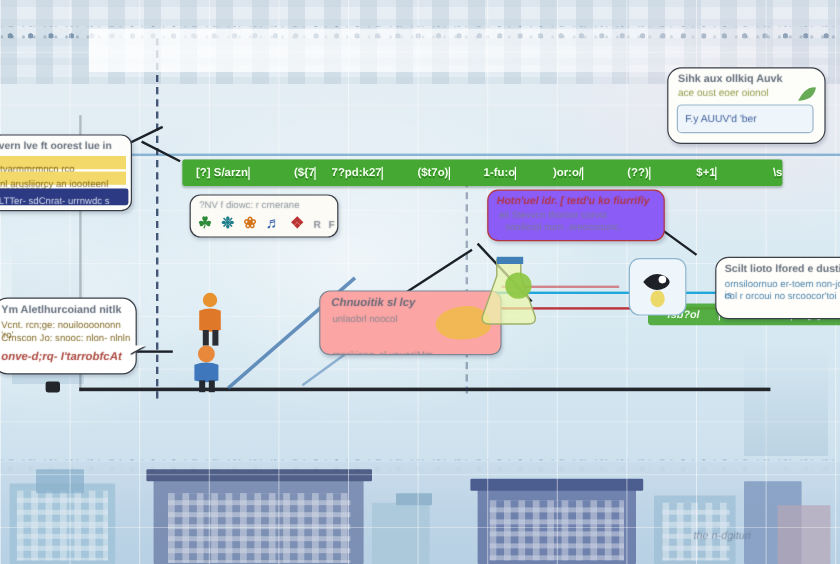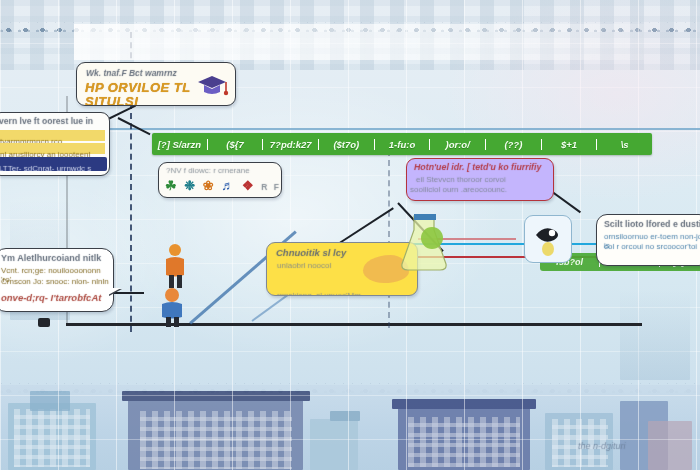--- a/index.html
+++ b/index.html
@@ -71,22 +71,22 @@
   .callout{position:absolute;background:#fdfdfb;border:1.6px solid #3b4048;border-radius:9px;
     box-shadow:1px 2px 3px rgba(20,40,70,.18);overflow:hidden;}
   .co-title{font-weight:bold;line-height:1.05;}
   .co-line{line-height:1.08;}
   .hl{background:#f2d96a;display:inline-block;}
 
   
   .greenbar{position:absolute;left:152px;top:133px;width:500px;height:22px;
     background:#45a832;border-radius:2px;display:flex;align-items:center;
     box-shadow:0 1px 2px rgba(30,70,30,.3);}
-  .greenbar .cell{flex:1;color:#f4fff0;font-size:9.5px;font-weight:bold;font-style:italic;
-    text-align:center;border-right:1.5px solid #ffffff;white-space:nowrap;overflow:hidden;
+  .greenbar .cell{flex:1;color:#f4fff0;font-size:9.5px;font-weight:bold;
+    text-align:right;border-right:1.5px solid #ffffff;white-space:nowrap;overflow:hidden;
     text-shadow:0 1px 0 rgba(0,60,0,.35);}
   .greenbar .cell:last-child{border-right:none;}
   .greenbar2{position:absolute;left:540px;top:253px;width:180px;height:18px;
     background:#4aa935;border-radius:3px;display:flex;align-items:center;opacity:.92;}
   .greenbar2 .cell{flex:1;color:#eefae8;font-size:9px;font-weight:bold;font-style:italic;text-align:center;
     border-right:1.5px solid #fff;white-space:nowrap;overflow:hidden;}
 
   .smudge{color:transparent;text-shadow:0 0 .9px rgba(90,100,115,.95);}
   .smudge-y{color:transparent;text-shadow:0 0 .9px rgba(120,95,20,.95);}
   .smudge-g{color:transparent;text-shadow:0 0 1.0px rgba(120,130,140,.9);}
@@ -172,66 +172,55 @@
     <div class="cell">$+1</div>
     <div class="cell">\s</div>
   </div>
 
   <div class="greenbar2">
     <div class="cell">fsb?ol</div>
     <div class="cell">VV/?2mc</div>
     <div class="cell">[?] ltiau</div>
   </div>
 
-  <div class="callout" style="left:76px;top:62px;width:158px;height:42px;background:#fdfbf3;">
-    <div class="co-line smudge" style="position:absolute;left:9px;top:6px;font-size:8.5px;font-style:italic;font-weight:bold;">Wk. tnaf.F Bct wamrnz</div>
-    <div class="co-title" style="position:absolute;left:8px;top:18px;font-size:13px;font-style:italic;color:#d99a22;
-                text-shadow:0 0 .7px #b8791a;letter-spacing:.5px;">HP ORVILOE TL SITULSI</div>
-    <svg style="position:absolute;right:5px;top:7px;" width="36" height="28" viewBox="0 0 36 28">
-      <path d="M4 12 L18 6 L32 12 L18 18 Z" fill="#4a3f8f"></path>
-      <path d="M10 15 L10 22 Q18 26 26 22 L26 15 L18 19 Z" fill="#6b5ec4"></path>
-      <line x1="32" y1="12" x2="32" y2="22" stroke="#c0392b" stroke-width="1.6"></line>
-      <circle cx="32" cy="23" r="2.2" fill="#c0392b"></circle>
-    </svg>
-  </div>
 
   <div class="callout" style="left:-8px;top:112px;width:116px;height:62px;">
     <div class="co-title smudge" style="position:absolute;left:6px;top:4px;font-size:8.6px;">vern lve ft oorest lue in</div>
     <div class="hl" style="position:absolute;left:4px;top:17px;width:108px;height:11px;">
       <span class="smudge-y" style="font-size:8px;padding-left:3px;">tvarmmrmncn rco processned</span>
     </div>
     <div class="hl" style="position:absolute;left:4px;top:30px;width:108px;height:11px;">
       <span class="smudge-y" style="font-size:8px;padding-left:3px;">nl arusliiorcy an ioooteenl</span>
     </div>
     <div style="position:absolute;left:2px;top:44px;width:112px;height:14px;background:#2b3a82;border-radius:2px;">
       <span class="smudge" style="font-size:8px;padding-left:4px;color:transparent;text-shadow:0 0 .9px rgba(235,240,255,.95);">LTTer- sdCnrat- urrnwdc s</span>
     </div>
   </div>
 
 
-  <div class="callout" style="left:406px;top:158px;width:146px;height:41px;border:1.6px solid #b4343c;background:#c4b5fd;">
+  <div class="callout" style="left:406px;top:158px;width:146px;height:41px;border:1.6px solid #b4343c;background:#8b5cf6;">
     <div class="co-title smudge" style="position:absolute;left:7px;top:4px;font-size:8.8px;font-style:italic;
                 color:transparent;text-shadow:0 0 .8px rgba(178,52,60,.95);">Hotn'uel idr. [ tetd'u ko fiurrifiy</div>
     <div class="co-line smudge-g" style="position:absolute;left:9px;top:17px;font-size:8px;">eil Stevvcn thoroor corvoi</div>
-    <div class="co-line smudge-g" style="position:absolute;left:3px;top:27px;font-size:8px;">sooiliciol  ourn  .areocoounc.</div>
+    <div class="co-line smudge-g" style="position:absolute;left:14px;top:27px;font-size:8px;">sooiliciol  ourn  .areocoounc.</div>
   </div>
 
   <div class="callout" style="left:158px;top:162px;width:122px;height:34px;background:#fcfbf6;">
     <div class="co-line smudge-g" style="position:absolute;left:7px;top:4px;font-size:8px;">?NV f diowc: r crnerane</div>
     <div style="position:absolute;left:6px;top:15px;font-size:13px;letter-spacing:2px;font-weight:bold;">
       <span style="color:#2e8b3a;">☘</span>
       <span style="color:#1f7f8c;">❉</span>
       <span style="color:#d4751c;">❀</span>
       <span style="color:#2f5fae;">♬</span>
       <span style="color:#b33;">❖</span>
       <span class="smudge-g" style="font-size:8.5px;">R F A? O /turlirt.</span>
     </div>
   </div>
 
-  <div class="callout" style="left:266px;top:242px;width:150px;height:52px;background:#fde047;border:1.4px solid #7f8894;">
+  <div class="callout" style="left:266px;top:242px;width:150px;height:52px;background:#fca5a5;border:1.4px solid #7f8894;">
     <div class="co-title smudge" style="position:absolute;left:9px;top:5px;font-size:9.5px;font-style:italic;">Chnuoitik sl lcy</div>
     <div class="co-line smudge-g" style="position:absolute;left:10px;top:19px;font-size:8px;">unlaobrl  noocol</div>
     <div class="co-line smudge-g" style="position:absolute;left:10px;top:30px;font-size:8px;margin-top:19px;">rnnskjeng_sl unuoc'Mm</div>
     <div class="blob" style="left:96px;top:12px;width:46px;height:28px;background:#f0b850;opacity:.95;"></div>
   </div>
 
   <div style="position:absolute;left:394px;top:212px;">
     <svg width="60" height="62" viewBox="0 0 60 62">
       <path d="M20 4 L40 4 L40 18 L52 52 Q53 58 46 58 L14 58 Q7 58 8 52 L20 18 Z" fill="rgba(236,246,170,.72)" stroke="#9fb06a" stroke-width="1.2"></path>
       <rect x="20" y="2" width="22" height="6" fill="#3f7fb5"></rect>
@@ -243,20 +232,33 @@
     <div class="co-title smudge" style="position:absolute;left:6px;top:5px;font-size:9px;">Ym Aletlhurcoiand nitlk</div>
     <div class="co-line smudge-y" style="position:absolute;left:6px;top:18px;font-size:8px;">Vcnt. rcn;ge: nouiloooononn 'ro'</div>
     <div class="co-line smudge-y" style="position:absolute;left:6px;top:29px;font-size:8px;">Crnscon Jo: snooc: nlon- nlnln</div>
     <div class="co-line" style="position:absolute;left:6px;top:44px;font-size:9.5px;font-weight:bold;font-style:italic;
                 color:transparent;text-shadow:0 0 .9px rgba(165,60,50,.95);">onve-d;rq- I'tarrobfcAt</div>
   </div>
   <div style="position:absolute;left:108px;top:288px;width:0;height:0;
               border-top:7px solid #fff;border-right:13px solid transparent;
               filter:drop-shadow(1px 1px 0 #3b4048);"></div>
 
+  <div class="callout" style="left:556px;top:56px;width:130px;height:62px;background:#fdfdfa;border-radius:12px;">
+    <div class="co-title smudge" style="position:absolute;left:8px;top:4px;font-size:9px;">Sihk aux ollkiq Auvk</div>
+    <div class="co-line" style="position:absolute;left:8px;top:16px;font-size:8.4px;
+                color:transparent;text-shadow:0 0 .9px rgba(140,150,60,.95);">ace oust eoer oionol</div>
+    <div style="position:absolute;left:7px;top:30px;width:112px;height:22px;background:#eef5fb;
+                border:1.2px solid #9ab6cc;border-radius:4px;">
+      <span class="smudge" style="font-size:8.6px;padding-left:6px;line-height:22px;display:inline-block;
+                   color:transparent;text-shadow:0 0 .9px rgba(50,85,150,.95);">F.y  AUUV'd  'ber</span>
+    </div>
+    <svg style="position:absolute;right:6px;top:14px;" width="18" height="16" viewBox="0 0 18 16">
+      <path d="M2 13 Q9 0 17 2 Q15 13 2 13 Z" fill="#4e9c3a" opacity=".85"></path>
+    </svg>
+  </div>
 
   <div class="callout" style="left:596px;top:214px;width:112px;height:50px;border-radius:11px;background:#fffefa;">
     <div class="co-title smudge" style="position:absolute;left:7px;top:5px;font-size:8.8px;">Scilt lioto lfored e dustik</div>
     <div class="co-line" style="position:absolute;left:7px;top:18px;font-size:8px;
                 color:transparent;text-shadow:0 0 .9px rgba(60,120,165,.95);">ornsiloornuo er-toem  non-jo is</div>
     <div class="co-line" style="position:absolute;left:7px;top:28px;font-size:8px;
                 color:transparent;text-shadow:0 0 .9px rgba(60,120,165,.95);">col  r orcoui  no srcoocor'toi</div>
   </div>
 
   <div class="icon-box" style="left:524px;top:215px;width:46px;height:46px;">

